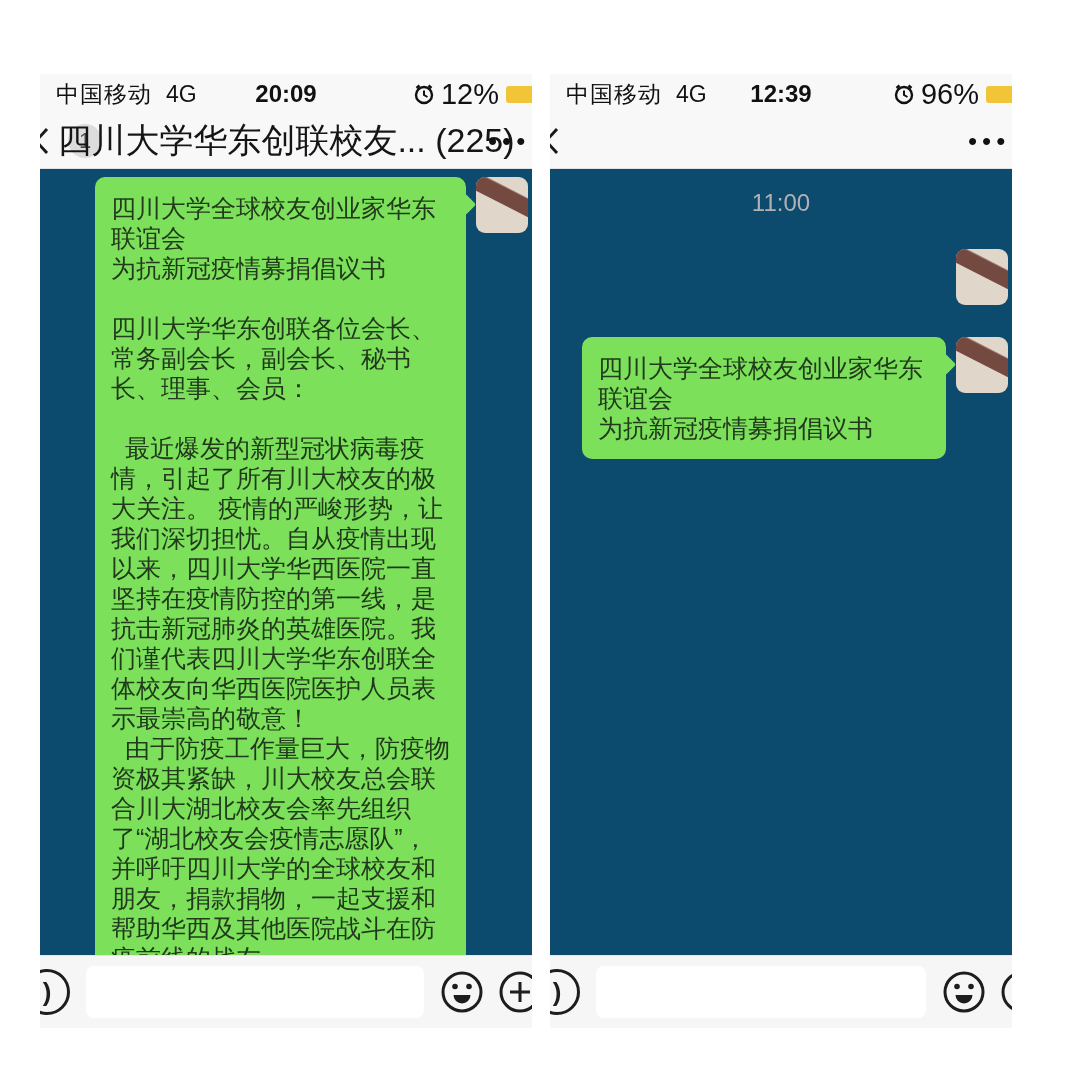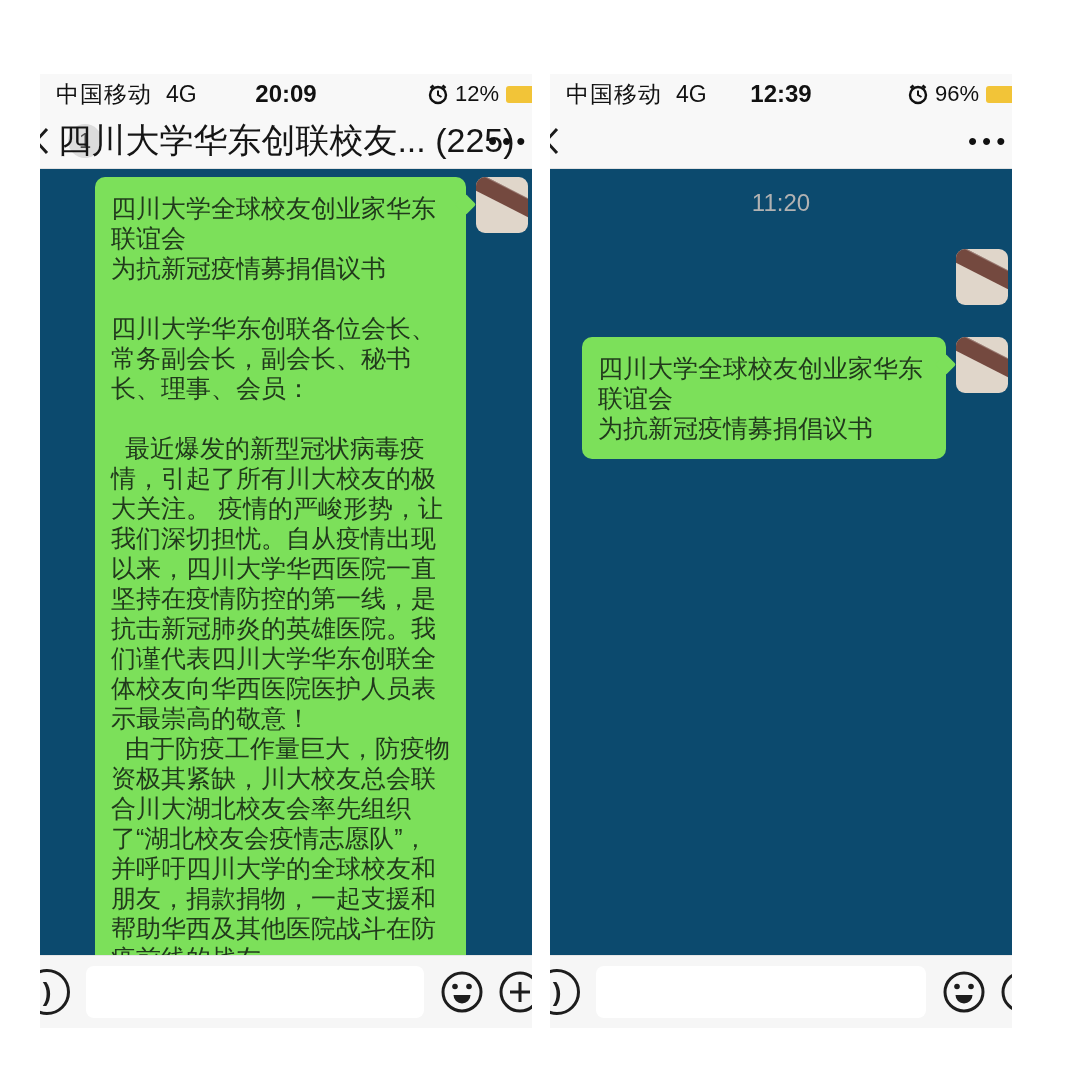--- a/index.html
+++ b/index.html
@@ -18,21 +18,21 @@
   
   .statusbar{
     height:40px;background:#f8f8f8;flex:none;display:flex;align-items:center;
     padding-left:16px;font-size:23px;color:#111;position:relative;
   }
   .carrier{letter-spacing:1px;}
   .network{margin-left:14px;}
   .status-time{position:absolute;left:50%;transform:translateX(-50%);font-weight:bold;font-size:24px;}
   .status-right{margin-left:auto;display:flex;align-items:center;}
   .clock-icon{width:22px;height:22px;margin-right:6px;}
-  .battery-pct{font-size:22px;}
+  .battery-pct{font-size:29px;}
   .battery{
     width:34px;height:17px;background:#f2c438;border-radius:3px;
     margin-left:7px;margin-right:-8px;flex:none;
   }
 
   
   .header{
     height:54px;background:#f8f8f8;border-bottom:1px solid #e2e2e2;flex:none;
     display:flex;align-items:center;position:relative;
   }
@@ -172,21 +172,21 @@
   </div>
 
   <div class="header">
     <svg class="back-chevron" viewBox="0 0 20 28">
       <path d="M16 2 L5 14 L16 26" fill="none" stroke="#1a1a1a" stroke-width="3"></path>
     </svg>
     <span class="menu-dots">•••</span>
   </div>
 
   <div class="chat">
-    <div class="time-divider">11:20</div>
+    <div class="time-divider">11:00</div>
     <div class="msg-row first">
       <div class="avatar">
           <div class="stripe"></div>
         </div>
     </div>
     <div class="msg-row second">
       <div class="bubble">四川大学全球校友创业家华东联谊会
 为抗新冠疫情募捐倡议书</div>
       <div class="avatar">
           <div class="stripe"></div>

